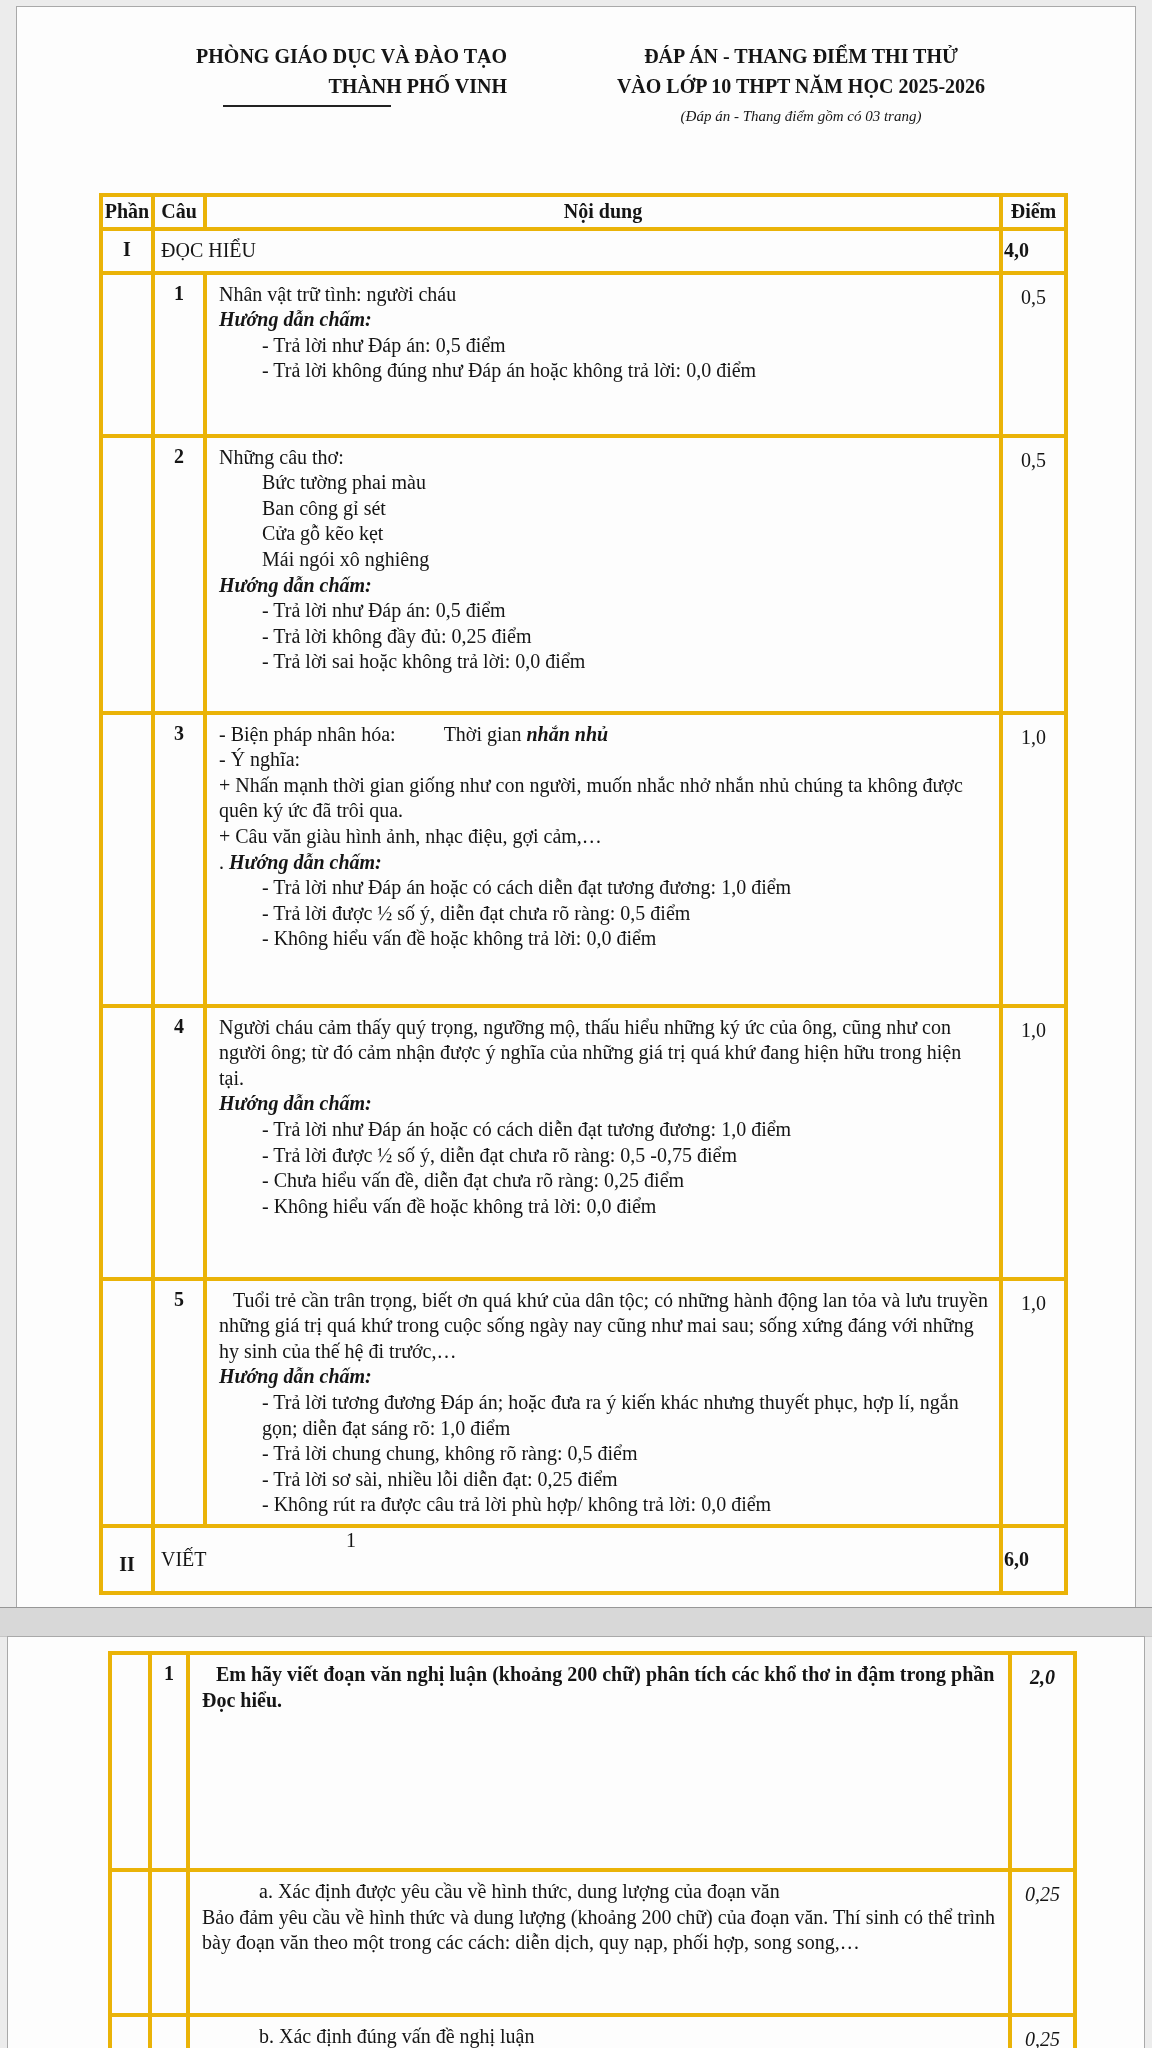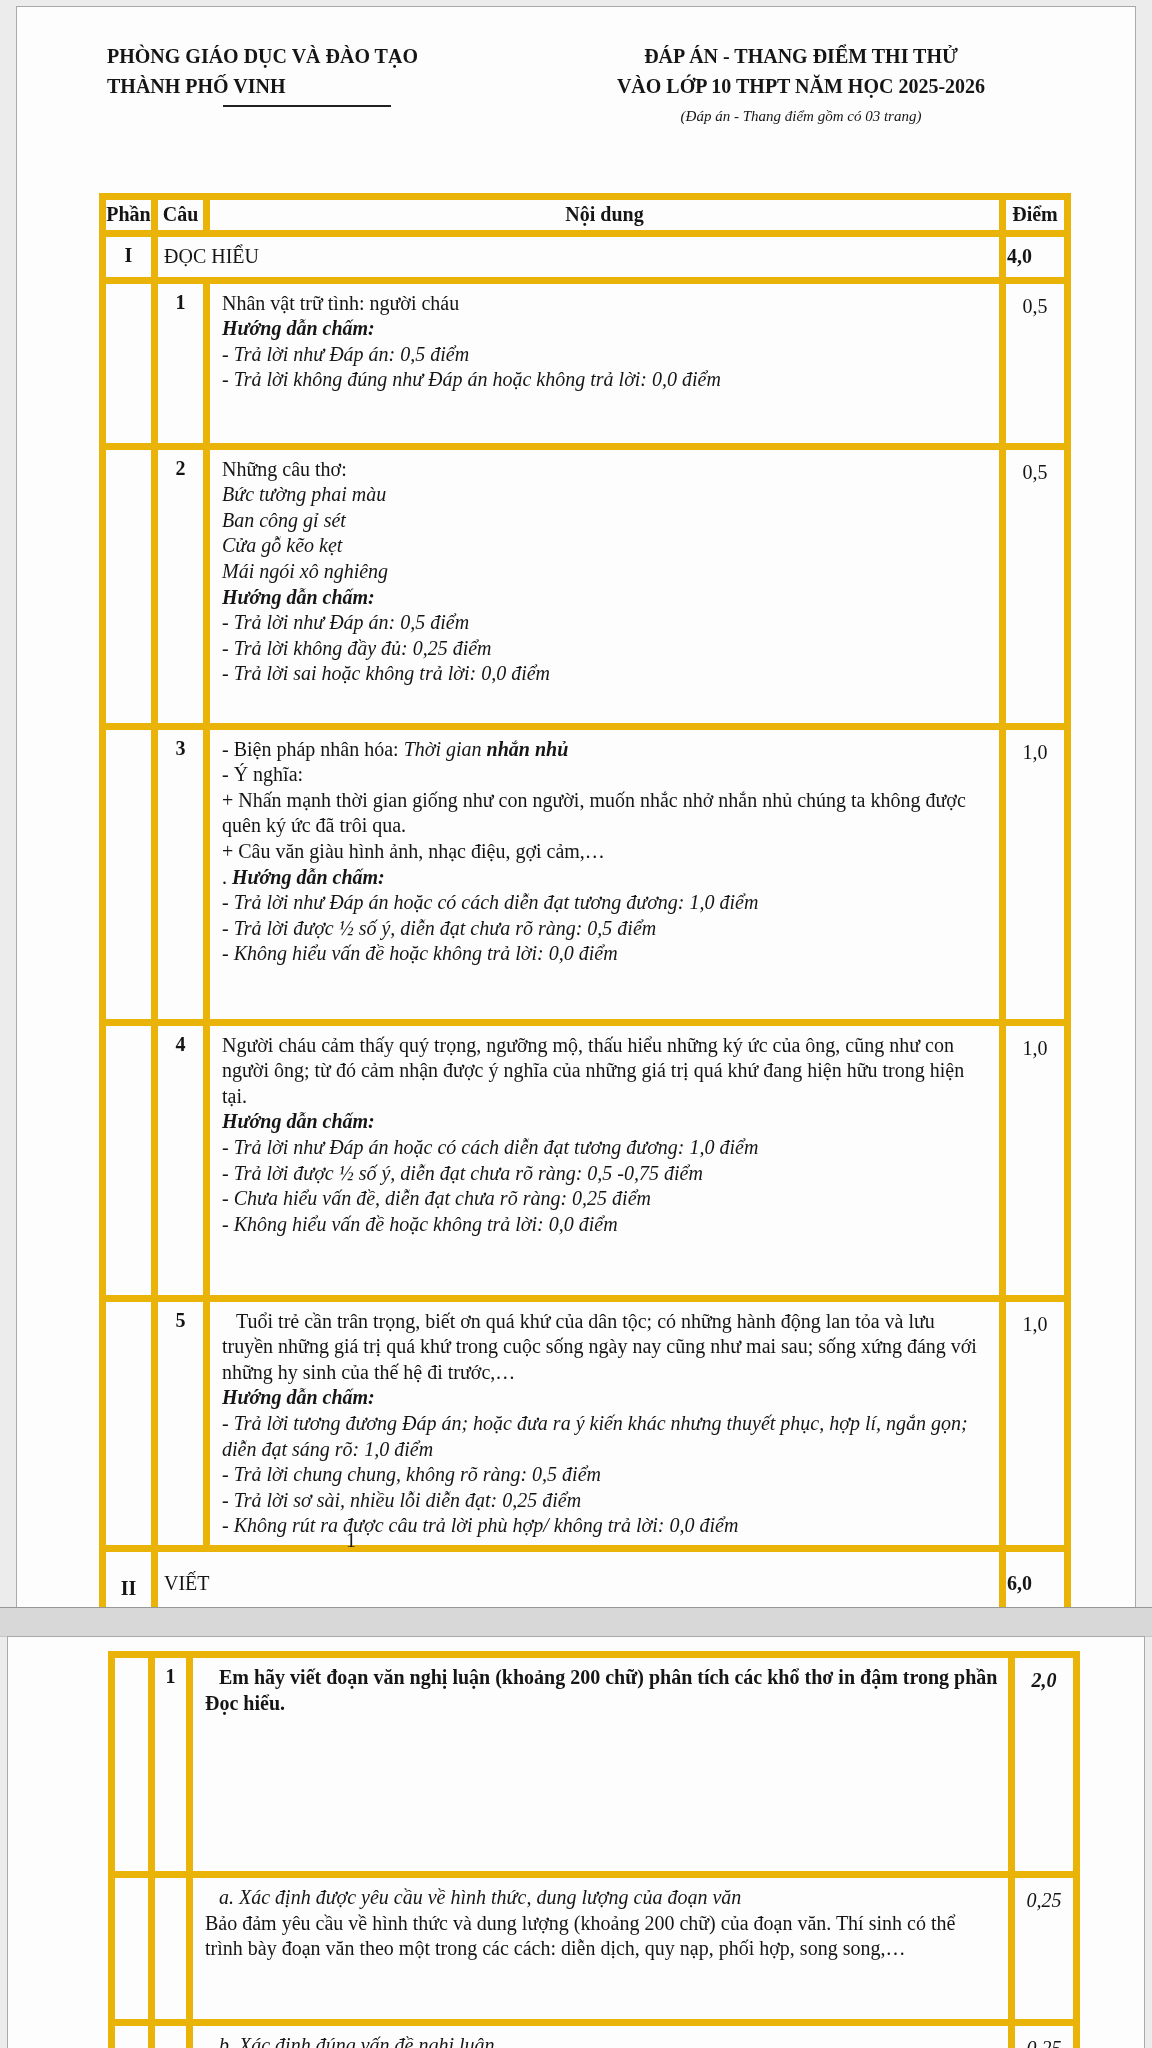--- a/index.html
+++ b/index.html
@@ -9,46 +9,46 @@
     font-family:"Liberation Serif","DejaVu Serif",serif;
     color:#151515;font-size:20px;line-height:1.28;
   }
   .page{position:absolute;background:#fdfdfd;border:1px solid #a9a9a9;overflow:hidden;}
   .p1{top:6px;left:16px;width:1118px;height:1600px;}
   .p2{top:1636px;left:7px;width:1136px;height:412px;border-bottom:none;}
   .page-gap{position:absolute;top:1607px;left:0;width:1152px;height:28px;
     background:#d8d8d8;border-top:1px solid #979797;border-bottom:1px solid #c6c6c6;}
   
   .hdr{display:flex;padding-top:34px;}
-  .hdr-left{width:400px;margin-left:90px;text-align:left;}
+  .hdr-left{width:400px;margin-left:90px;text-align:right;}
   .hdr-right{flex:1;text-align:center;margin-right:40px;}
   .hline{font-weight:bold;line-height:30px;}
   .hitalic{font-style:italic;line-height:30px;font-size:15px;}
   .under{width:168px;border-bottom:2px solid #222;margin:4px auto 0;}
   
   table{border-collapse:collapse;table-layout:fixed;}
   .t1{margin:62px 0 0 82px;width:965px;}
   .t2{margin:14px 0 0 100px;width:965px;}
-  td,th{border:7px solid #eab308;vertical-align:top;word-wrap:break-word;}
+  td,th{border:4px solid #eab308;vertical-align:top;word-wrap:break-word;}
   th{font-weight:bold;text-align:center;padding:2px 0;height:24px;vertical-align:middle;}
   td.no{ text-align:center;font-weight:bold;padding-top:6px;}
   td.pts{text-align:center;padding-top:10px;}
   td.content{padding:7px 10px 6px 12px;}
   td.secttl{font-weight:normal;padding-left:6px;vertical-align:middle;}
   td.secpts{text-align:left;font-weight:bold;vertical-align:middle;}
   tr.rI td{height:33px;}
   tr.r1 td{height:146px;}
   tr.r2 td{height:260px;}
   tr.r3 td{height:276px;}
   tr.r4 td{height:256px;}
   tr.rII td{height:50px;}
   tr.p2r1 td{height:200px;}
   tr.p2ra td{height:128px;}
   .ln{min-height:25px;}
-  .it{font-style:italic;}
+  .it{margin-left:43px;}
   .b{font-weight:bold;}
   .bi{font-weight:bold;font-style:italic;}
   .indent{text-indent:14px;}
   .poem2 .ln{padding-left:340px;}
   .pagenum{position:absolute;top:1528px;left:346px;font-size:20px;}
   .ptsi{font-style:italic;}
   .ptsbi{font-weight:bold;font-style:italic;}
 </style>
 </head>
 <body>

